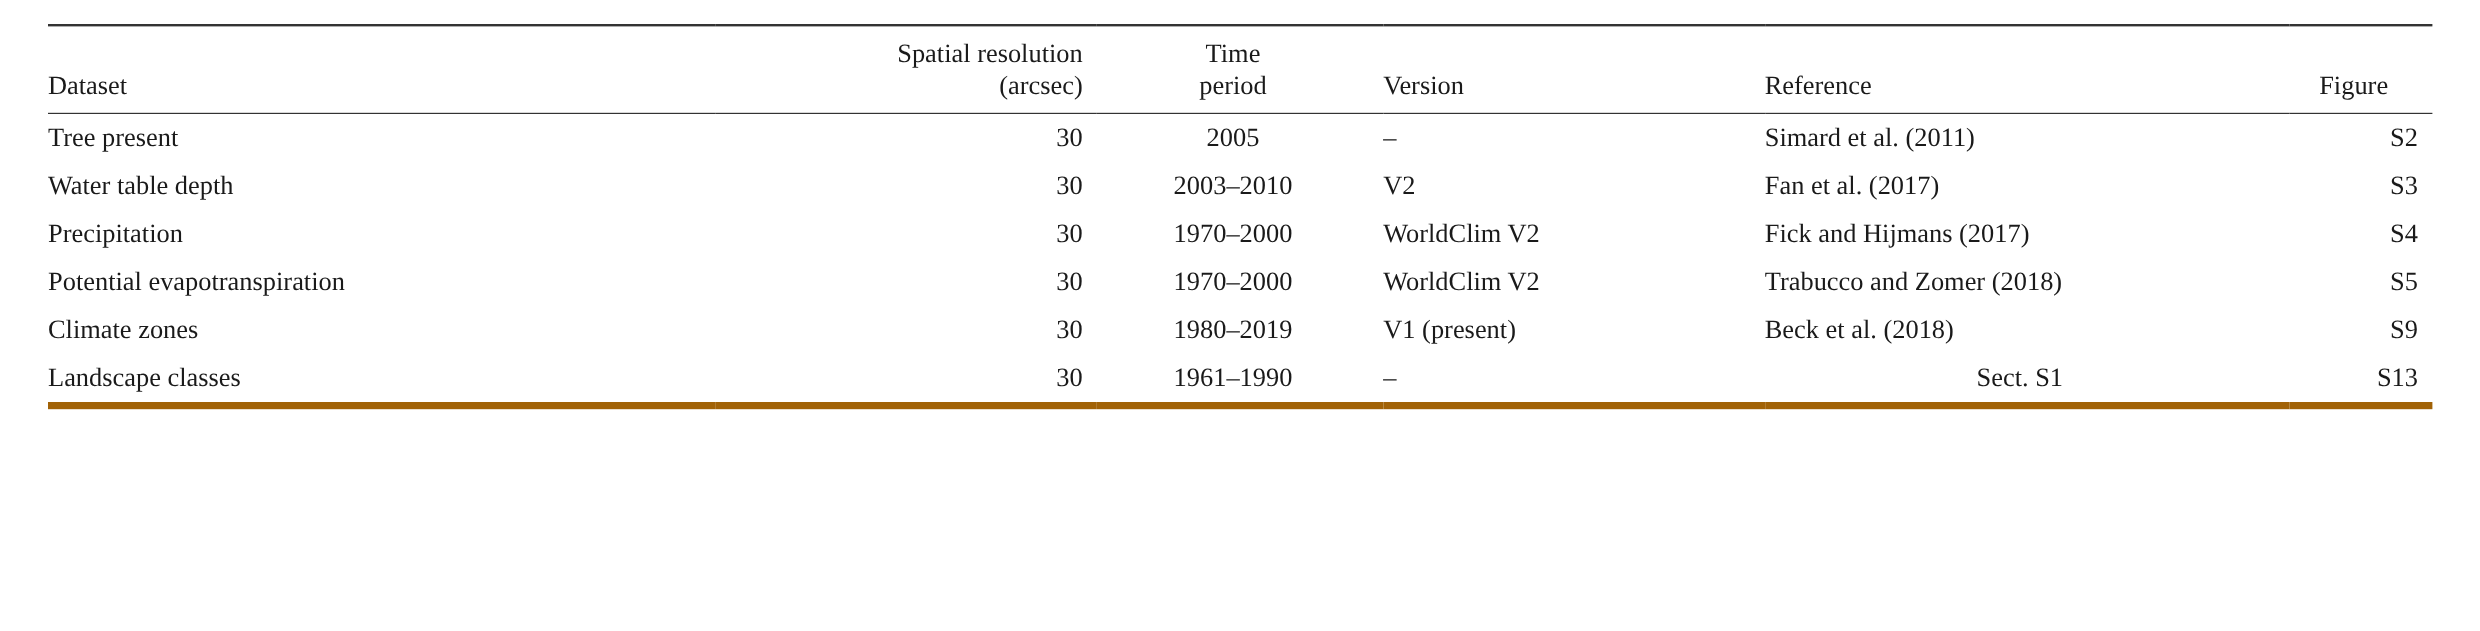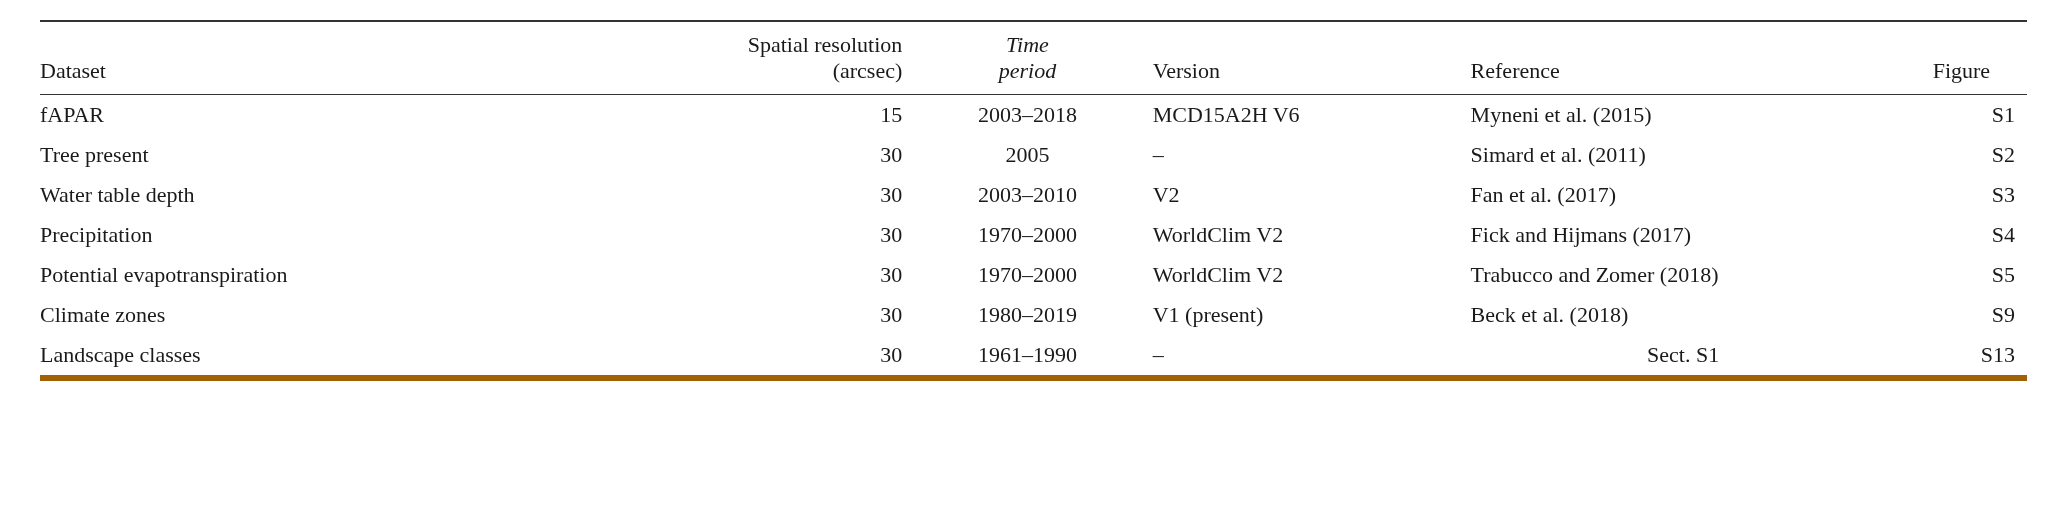--- a/index.html
+++ b/index.html
@@ -82,43 +82,35 @@
   <table>
     <thead>
       <tr>
         <th class="col-dataset">
           <span>Dataset</span>
         </th>
         <th class="col-spatial right" style="text-align:right;">
           <span>Spatial resolution</span><br>
           <span>(arcsec)</span>
         </th>
-        <th class="col-time center" style="text-align:center;font-style:italic;">
+        <th class="col-time center" style="text-align:center;">
           Time<br>period
         </th>
         <th class="col-version">
           <span>Version</span>
         </th>
         <th class="col-ref">
           <span>Reference</span>
         </th>
         <th class="col-figure right" style="text-align:center;">
           <span>Figure</span>
         </th>
       </tr>
     </thead>
     <tbody id="table-body">
-    <tr>
-          <td class="col-dataset" style="text-align: left;">fAPAR</td>
-          <td class="col-spatial right" style="text-align: right;">15</td>
-          <td class="col-time center" style="text-align: center;">2003–2018</td>
-          <td class="col-version" style="text-align: left;">MCD15A2H V6</td>
-          <td class="col-ref" style="text-align: left;">Myneni et al. (2015)</td>
-          <td class="col-figure right" style="text-align: right;">S1</td>
-        </tr>
         <tr>
           <td class="col-dataset" style="text-align: left;">Tree present</td>
           <td class="col-spatial right" style="text-align: right;">30</td>
           <td class="col-time center" style="text-align: center;">2005</td>
           <td class="col-version" style="text-align: left;">–</td>
           <td class="col-ref" style="text-align: left;">Simard et al. (2011)</td>
           <td class="col-figure right" style="text-align: right;">S2</td>
         </tr>
         <tr>
           <td class="col-dataset" style="text-align: left;">Water table depth</td>

